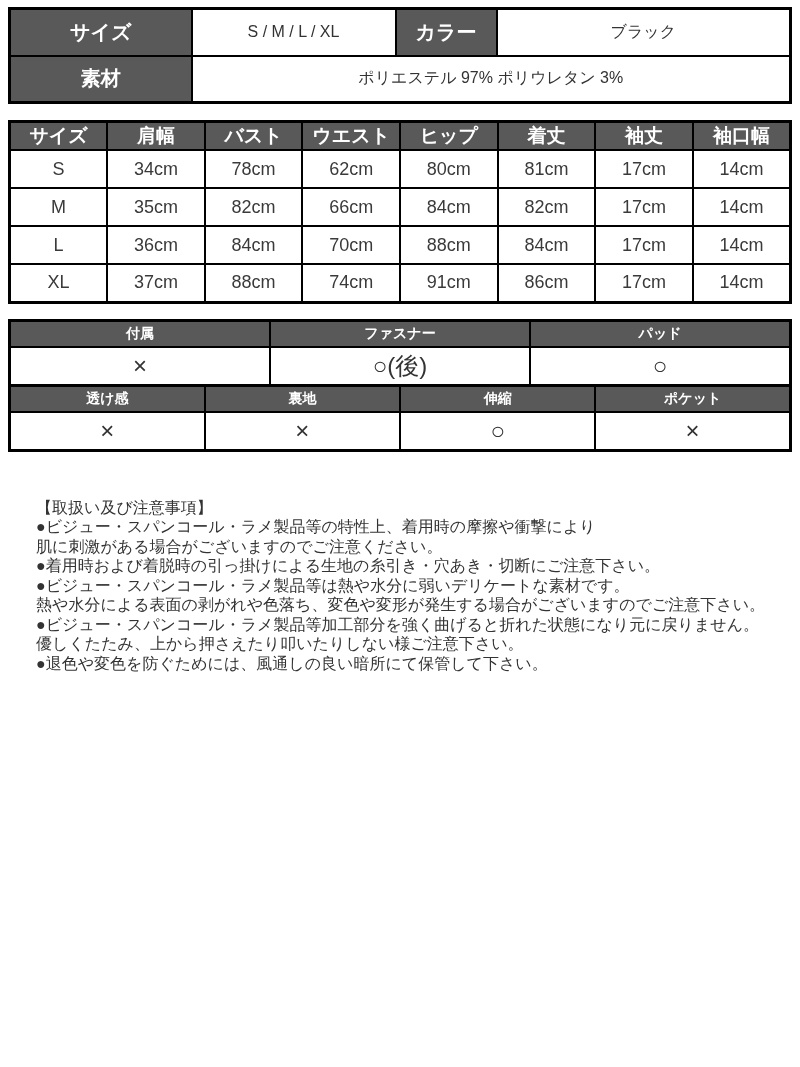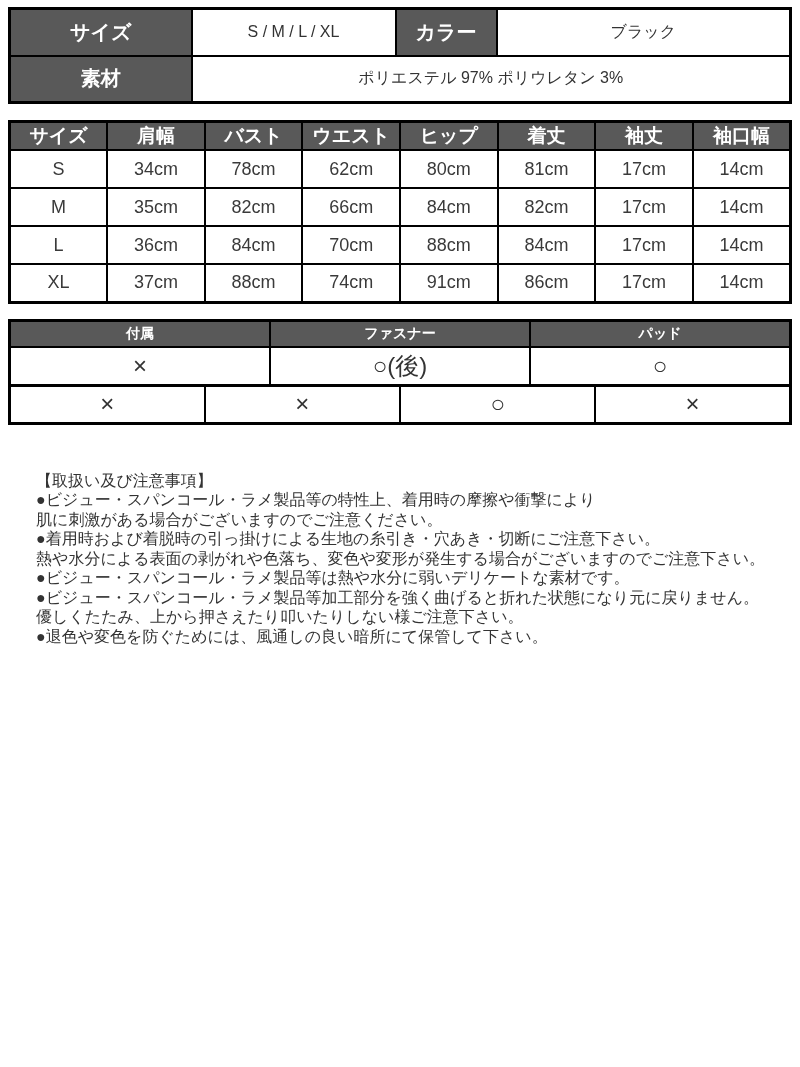--- a/index.html
+++ b/index.html
@@ -145,34 +145,40 @@
     <tr>
       <td class="mark">×</td>
       <td class="mark">○(後)</td>
       <td class="mark">○</td>
     </tr>
   </tbody>
     </table>
 
   <table class="t attr4">
     <tbody>
+        <tr>
+      <th class="h">透け感</th>
+      <th class="h">裏地</th>
+      <th class="h">伸縮</th>
+      <th class="h">ポケット</th>
+    </tr>
     <tr>
       <td class="mark">×</td>
       <td class="mark">×</td>
       <td class="mark">○</td>
       <td class="mark">×</td>
     </tr>
   </tbody>
     </table>
 
   <div class="care">
     <div class="care-line">【取扱い及び注意事項】</div>
     <div class="care-line">●ビジュー・スパンコール・ラメ製品等の特性上、着用時の摩擦や衝撃により</div>
     <div class="care-line">肌に刺激がある場合がございますのでご注意ください。</div>
     <div class="care-line">●着用時および着脱時の引っ掛けによる生地の糸引き・穴あき・切断にご注意下さい。</div>
+    <div class="care-line">●ビジュー・スパンコール・ラメ製品等は熱や水分に弱いデリケートな素材です。</div>
     <div class="care-line">熱や水分による表面の剥がれや色落ち、変色や変形が発生する場合がございますのでご注意下さい。</div>
-    <div class="care-line">●ビジュー・スパンコール・ラメ製品等は熱や水分に弱いデリケートな素材です。</div>
     <div class="care-line">●ビジュー・スパンコール・ラメ製品等加工部分を強く曲げると折れた状態になり元に戻りません。</div>
     <div class="care-line">優しくたたみ、上から押さえたり叩いたりしない様ご注意下さい。</div>
     <div class="care-line">●退色や変色を防ぐためには、風通しの良い暗所にて保管して下さい。</div>
   </div>
 
 </div>
 
 </body></html>

